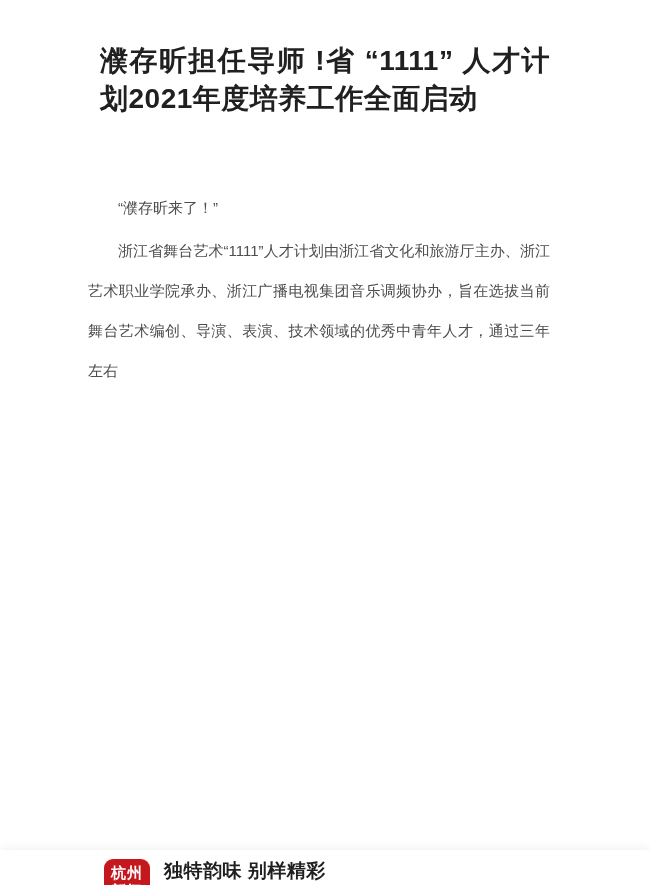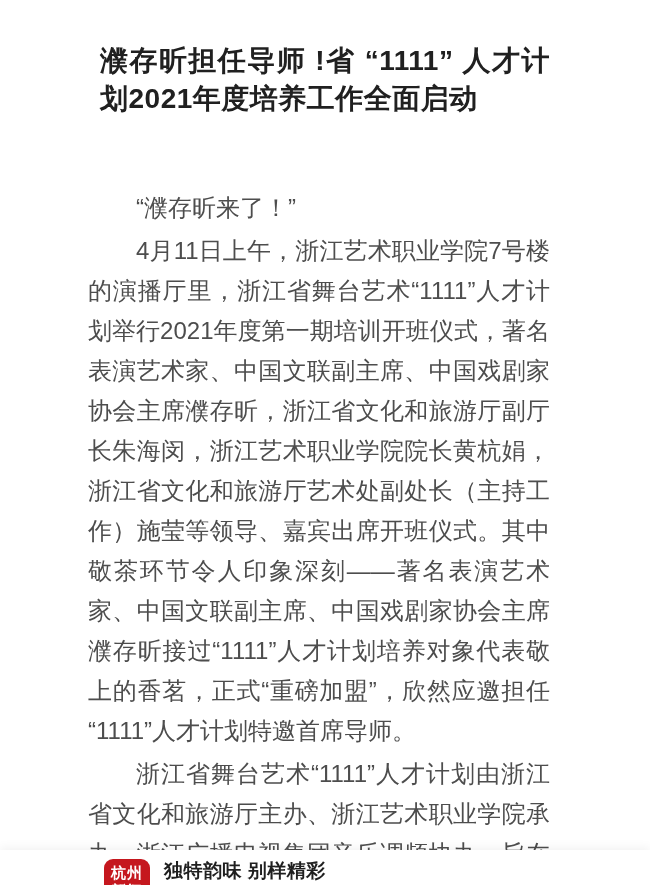--- a/index.html
+++ b/index.html
@@ -35,21 +35,21 @@
   .publish-time{
     margin-left:12px;
     margin-top:21px;
     font-size:16px;
     color:var(--muted-color);
   }
   .article-body{
     margin-top:70px;
   }
   .article-body p{
-    font-size:24px;
+    font-size:15px;
     line-height:40px;
     color:var(--body-color);
     text-align:justify;
     text-indent:2em;
     margin:0 0 3px 0;
   }
   .app-banner{
     position:absolute;
     left:0;right:0;bottom:0;
     height:63px;
@@ -111,21 +111,20 @@
   }
 </style>
 </head>
 <body>
 
 <div class="page">
   <div class="content">
     <h1 class="article-title">濮存昕担任导师 !省 “1111” 人才计划2021年度培养工作全面启动</h1>
     <div class="article-body">
         <p>“濮存昕来了！”</p>
-        <p>4月11日上午，浙江艺术职业学院7号楼的演播厅里，浙江省舞台艺术“1111”人才计划举行2021年度第一期培训开班仪式，著名表演艺术家、中国文联副主席、中国戏剧家协会主席濮存昕，浙江省文化和旅游厅副厅长朱海闵，浙江艺术职业学院院长黄杭娟，浙江省文化和旅游厅艺术处副处长（主持工作）施莹等领导、嘉宾出席开班仪式。其中敬茶环节令人印象深刻——著名表演艺术家、中国文联副主席、中国戏剧家协会主席濮存昕接过“1111”人才计划培养对象代表敬上的香茗，正式“重磅加盟”，欣然应邀担任“1111”人才计划特邀首席导师。</p>
         <p>浙江省舞台艺术“1111”人才计划由浙江省文化和旅游厅主办、浙江艺术职业学院承办、浙江广播电视集团音乐调频协办，旨在选拔当前舞台艺术编创、导演、表演、技术领域的优秀中青年人才，通过三年左右</p>
       </div>
   </div>
 
   <div class="app-banner">
     <div class="app-logo">
       <span>杭州</span>
       <span>新闻</span>
     </div>
     <div class="app-text">

